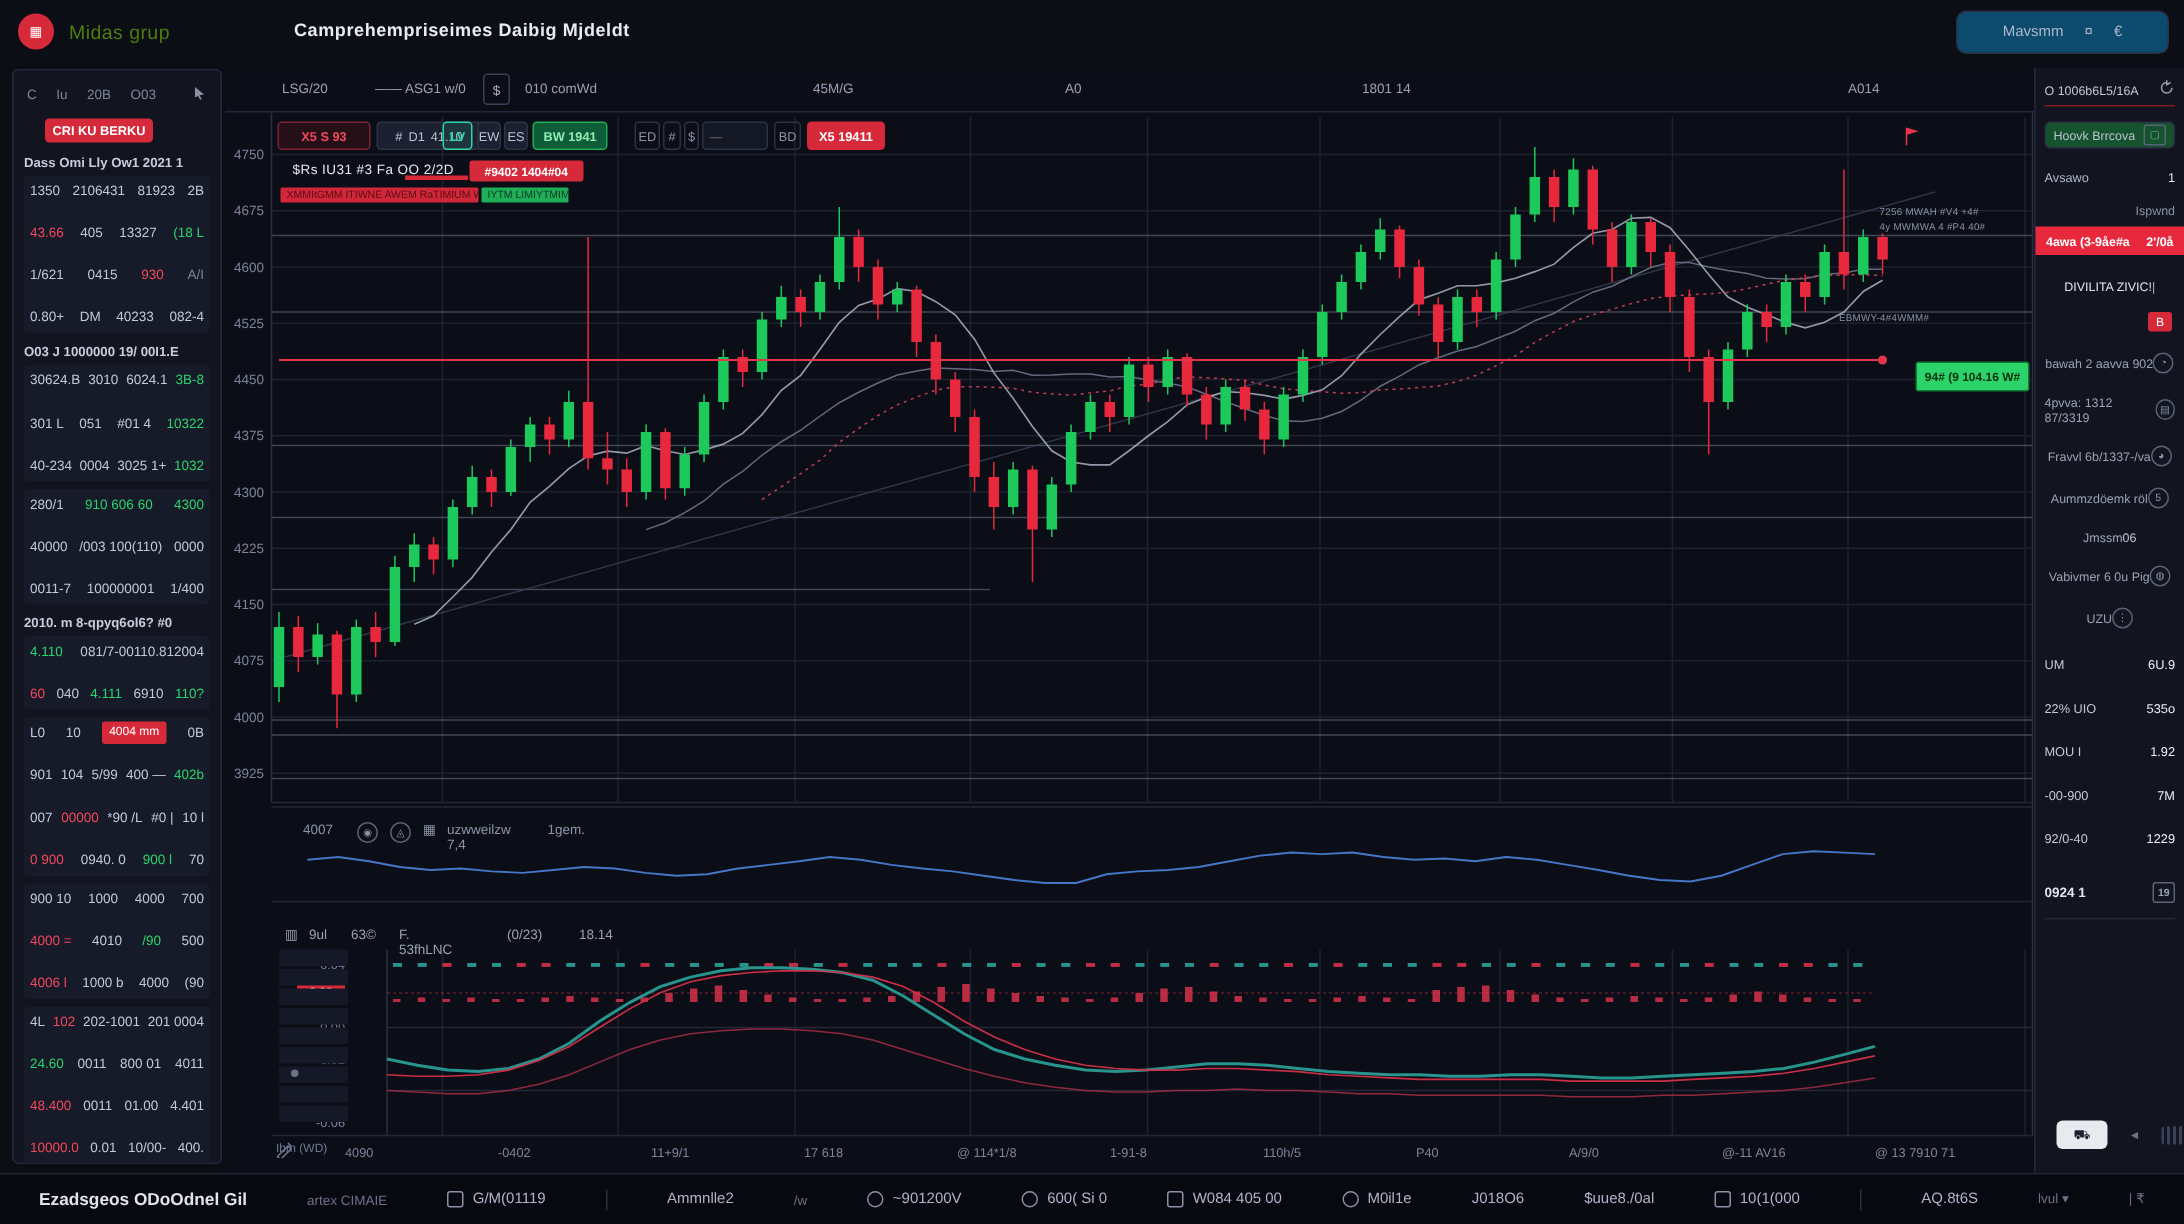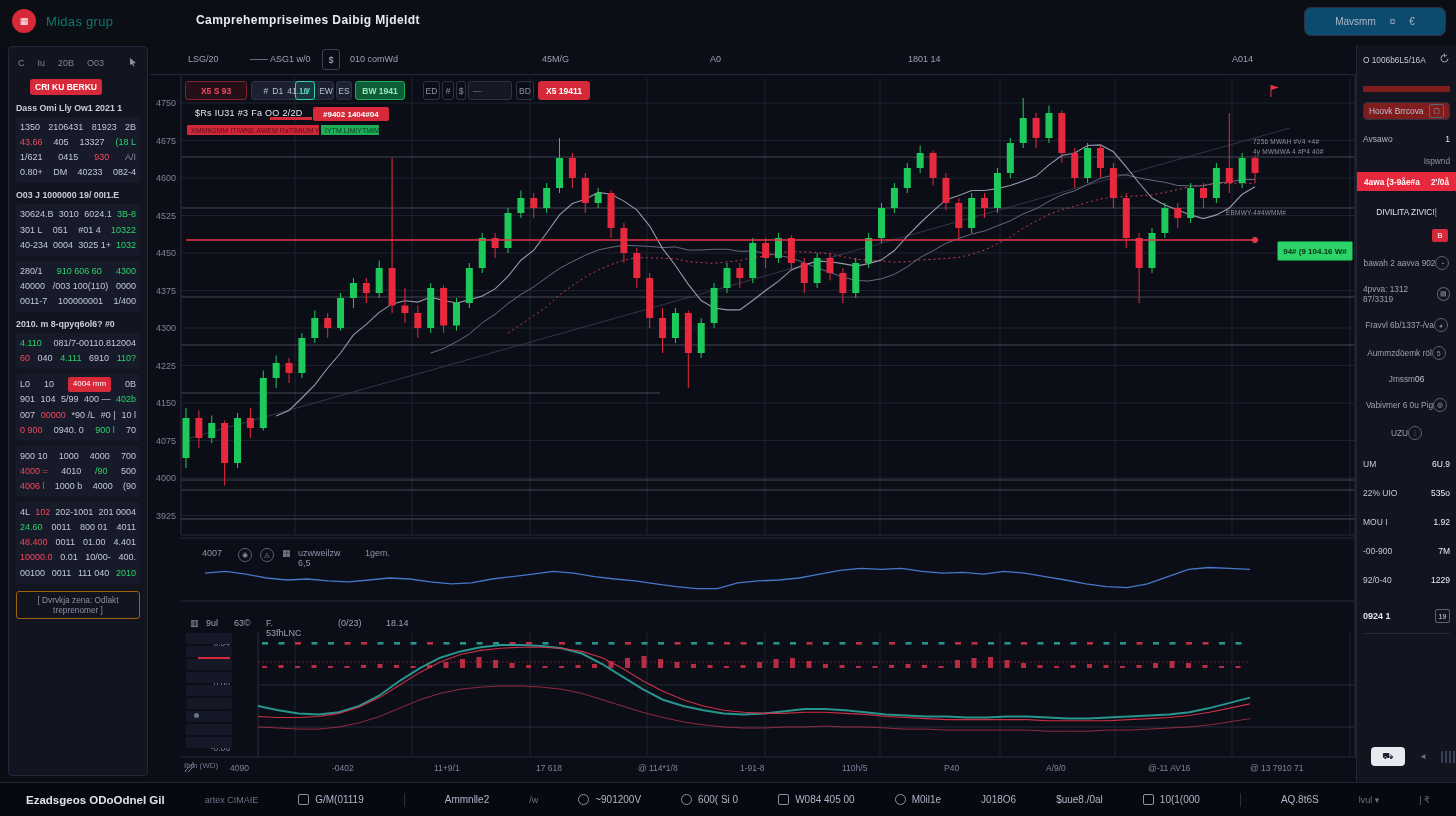--- a/index.html
+++ b/index.html
@@ -4,37 +4,37 @@
 <style>
   *{margin:0;padding:0;box-sizing:border-box}
   html,body{width:1456px;height:816px;overflow:hidden;background:#0a0c13;
     font-family:"Liberation Sans","DejaVu Sans",sans-serif;color:#d8dce8}
   .app{position:relative;width:1456px;height:816px;background:#0b0d15}
   .abs{position:absolute}
   
   .header{position:absolute;top:0;left:0;width:1456px;height:44px;background:#0c0e16}
   .logo{position:absolute;left:12px;top:9px;width:24px;height:24px;border-radius:50%;
     background:#d6293a;display:flex;align-items:center;justify-content:center;font-size:9px;color:#fff}
-  .brand{position:absolute;left:46px;top:14px;font-size:13px;color:#0f766e;letter-spacing:.3px}
+  .brand{position:absolute;left:46px;top:14px;font-size:13px;color:#4d7c0f;letter-spacing:.3px}
   .subtitle{position:absolute;left:196px;top:13px;font-size:12px;font-weight:bold;color:#e8ebf4;letter-spacing:.4px}
   .title{position:absolute;left:0;right:0;top:6px;text-align:center;font-size:25px;font-weight:bold;
     color:#f2f4fa;letter-spacing:1px}
   .hdr-btn{position:absolute;right:10px;top:7px;width:142px;height:29px;background:#0c4a6e;
     border:1px solid #2b3144;border-radius:7px;display:flex;align-items:center;justify-content:center;
     gap:14px;font-size:10px;color:#aeb6c9}
   
   .lsb{position:absolute;left:8px;top:46px;width:140px;height:730px;background:#12141f;
     border:1px solid #23283a;border-radius:4px;padding:6px 7px;font-size:9px;overflow:hidden}
   .lsb-tabs{display:flex;align-items:center;gap:13px;color:#7e8599;padding:4px 2px 8px;font-size:9px}
   .lsb-tabs .cursor{margin-left:auto}
   .red-btn{width:72px;height:16px;background:#d6293a;border-radius:3px;color:#fff;font-size:8.5px;
     display:flex;align-items:center;justify-content:center;margin:2px 0 8px 14px;font-weight:bold}
   .para{color:#99a0b4;line-height:1.95;font-size:8.8px;text-align:center;margin-bottom:6px}
   .sect{color:#c7cddd;font-size:8.8px;margin:7px 0 4px;font-weight:bold}
-  .tbl{display:flex;flex-direction:column;gap:0;margin-bottom:5px;background:#171a28;
+  .tbl{display:flex;flex-direction:column;gap:13px;margin-bottom:5px;background:#171a28;
     border-radius:3px;padding:3px 4px}
   .trow{display:flex;justify-content:space-between;line-height:1.68;color:#c3c9d9}
   .trow span.r{color:#f2485c}.trow span.g{color:#2bd36e}.trow span.d{color:#7e8599}
   .trow span.pill{background:#d6293a;color:#fff;border-radius:2px;padding:0 5px;font-size:8px}
   .lsb-foot{border:1px solid #a16207;border-radius:3px;color:#8a91a6;font-size:8.3px;
     text-align:center;padding:3px 2px;margin-top:7px}
   
   .chart-col{position:absolute;left:150px;top:45px;width:1206px;height:737px;background:#0c0e17}
   .chart-col svg{position:absolute;left:0;top:0}
   .inforow{position:absolute;left:0;top:0;width:1206px;height:30px;border-bottom:1px solid #232838;
@@ -73,22 +73,22 @@
     border-radius:2px;color:#fff;font-size:8px;display:flex;align-items:center;justify-content:center}
   .gutter{position:absolute;left:36px;top:588px;width:46px;height:122px;display:flex;
     flex-direction:column;gap:2px}
   .gutter i{display:block;height:11px;background:#151826;border-radius:1px}
   .gdot{position:absolute;left:44px;top:668px;width:5px;height:5px;border-radius:50%;background:#6b7487}
   .axnote{position:absolute;left:34px;top:716px;font-size:8px;color:#707890;display:flex;gap:5px;align-items:center}
   
   .rsb{position:absolute;left:1356px;top:45px;width:100px;height:737px;background:#12151f;
     border-left:1px solid #232838;font-size:9px;padding:8px 6px;color:#aeb5c8}
   .rsb-h{display:flex;justify-content:space-between;align-items:center;color:#c2c8d8;
-    font-size:8.3px;padding-bottom:20px;border-bottom:6px solid #7f1d1d}
-  .rsb-pill{margin-top:10px;background:#7f1d1d;border:1px solid #2c3144;border-radius:4px;height:18px;
+    font-size:8.3px;padding-bottom:4px;border-bottom:1px solid #7f1d1d}
+  .rsb-pill{margin-top:10px;background:#14532d;border:1px solid #2c3144;border-radius:4px;height:18px;
     display:flex;align-items:center;justify-content:space-between;padding:0 5px;font-size:8.3px;color:#b9c0d2}
   .rsb-kv{display:flex;justify-content:space-between;margin-top:14px;font-size:8.5px}
   .rsb-right{text-align:right;color:#8a91a6;margin-top:12px;font-size:8.3px}
   .rsb-red{margin:6px -6px 0;background:#e8293d;color:#fff;height:19px;display:flex;
     align-items:center;justify-content:space-between;padding:0 7px;font-size:8.3px;font-weight:bold}
   .rsb-row{display:flex;justify-content:center;align-items:center;margin-top:16px;font-size:8.3px}
   .rsb-badge{margin:12px 2px 0 auto;width:16px;height:13px;background:#d6293a;border-radius:2px;
     color:#fff;font-size:8px;display:flex;align-items:center;justify-content:center}
   .rsb-list .rsb-row{margin-top:14px;color:#9aa1b5}
   .rstats{margin-top:10px}
@@ -727,21 +727,21 @@
     <div class="annot" style="left:1103px;top:93px">7256 MWAH #V4 +4#</div>
     <div class="annot" style="left:1103px;top:103px">4y MWMWA 4 #P4 40#</div>
     <div class="annot" style="left:1076px;top:164px">EBMWY-4#4WMM#</div>
     <div class="gtag">94# (9 104.16 W#</div>
 
     <div class="p1hdr">
       <span style="left:52px">4007</span>
       <span class="circ" style="left:88px">◉</span>
       <span class="circ" style="left:110px">◬</span>
       <span style="left:132px">▦</span>
-      <span style="left:148px">uzwweilzw 6,5</span>
+      <span style="left:148px">uzwweilzw 7,4</span>
       <span style="left:215px">1gem.</span>
     </div>
 
     <div class="p2hdr">
       <span style="left:40px">▥</span>
       <span style="left:56px">9ul</span>
       <span style="left:84px">63©</span>
       <span style="left:116px">F. 53fhLNC</span>
       <span style="left:188px">(0/23)</span>
       <span style="left:236px">18.14</span>

